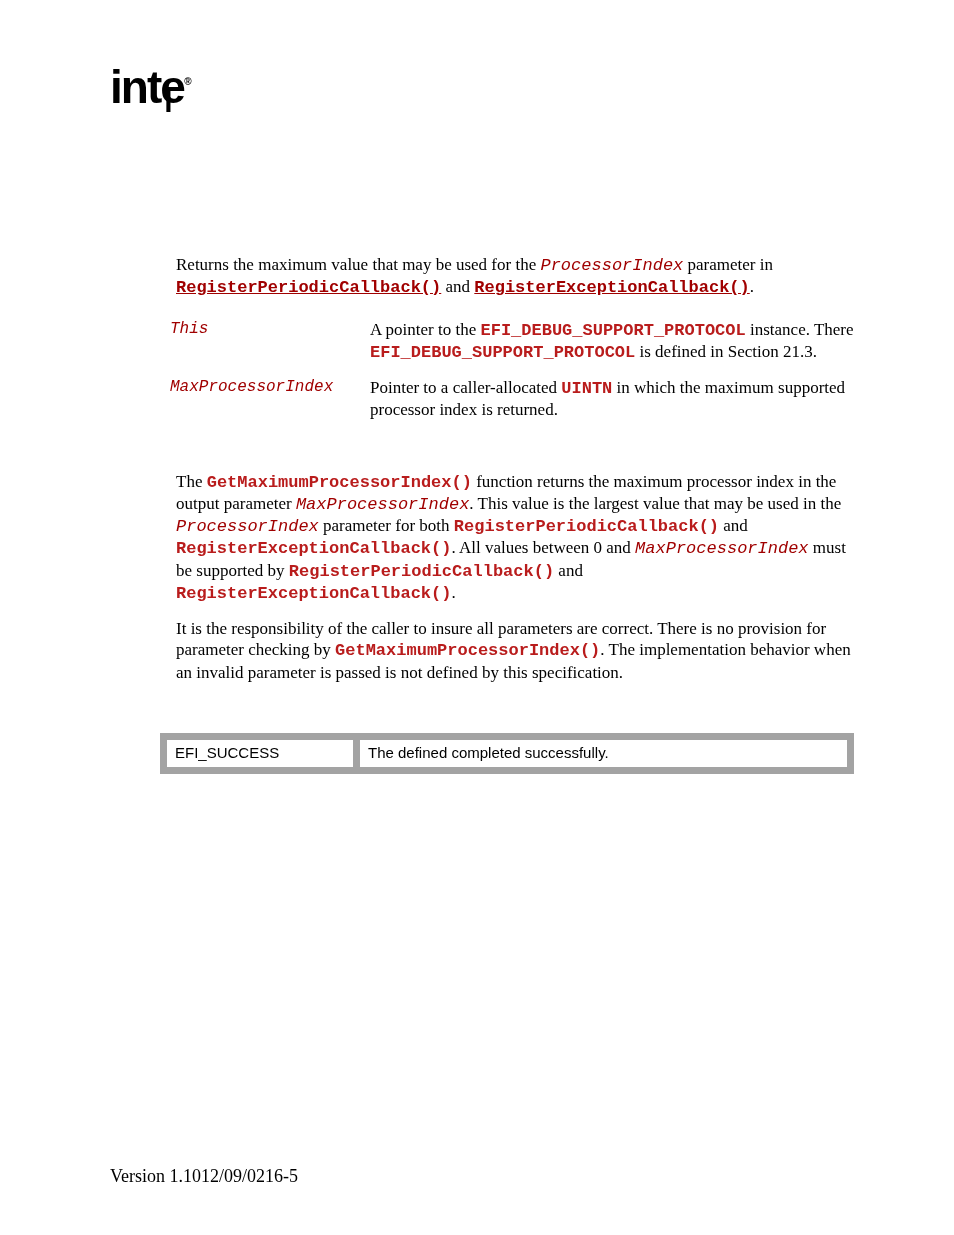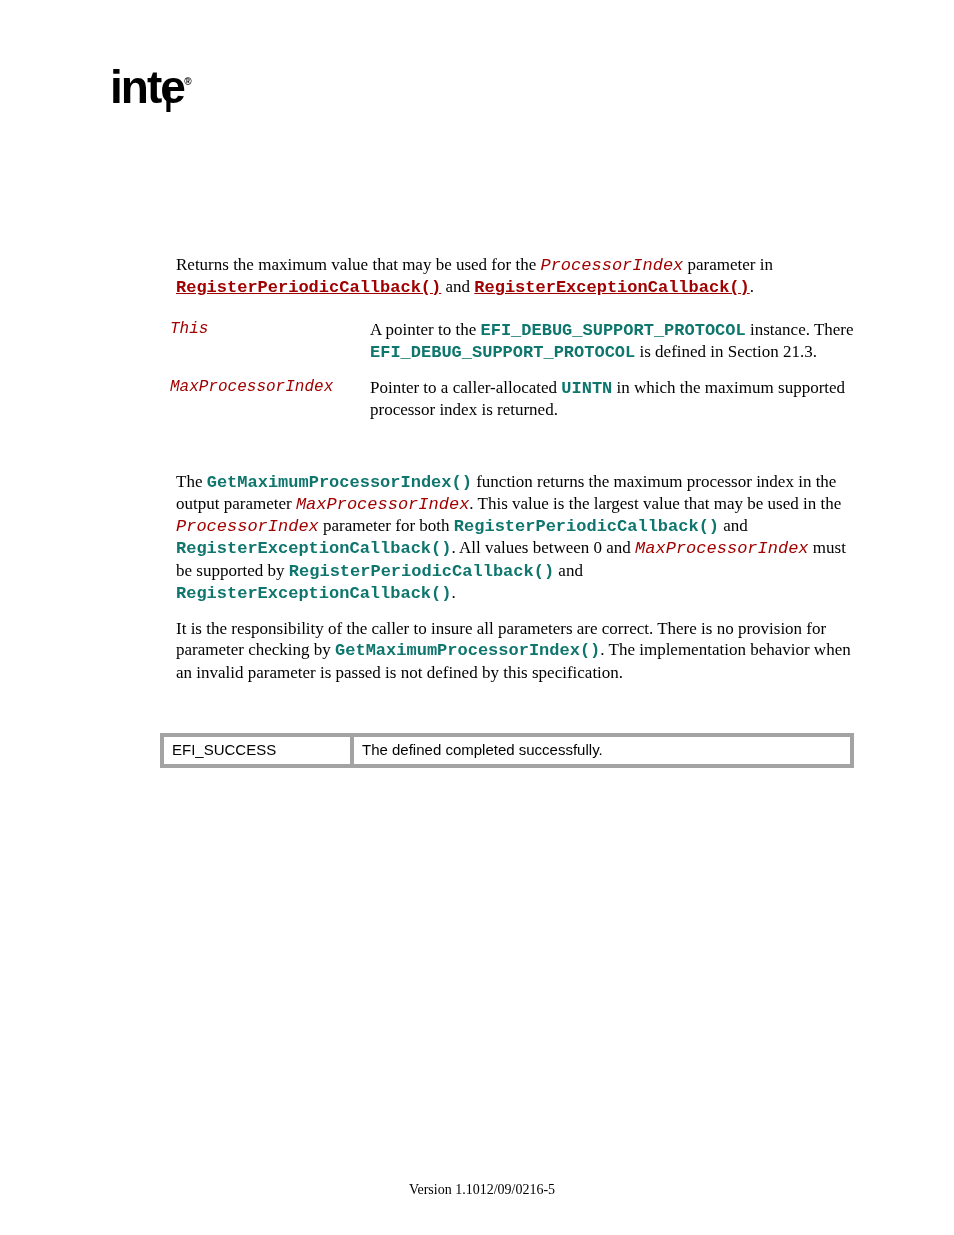--- a/index.html
+++ b/index.html
@@ -35,21 +35,21 @@
     top: -2px;
     left: -2px;
   }
   .content {
     margin-left: 50px;
     font-size: 17px;
     line-height: 1.25;
   }
   .mono-red {
     font-family: "Courier New", Courier, monospace;
-    color: #0f766e;
+    color: #b91c1c;
     font-weight: bold;
   }
   .mono-red-link {
     font-family: "Courier New", Courier, monospace;
     color: #a00000;
     font-weight: bold;
     text-decoration: underline;
   }
   .mono-italic-red {
     font-family: "Courier New", Courier, monospace;
@@ -90,34 +90,34 @@
     margin-left: 16px;
   }
   .status-table {
     border-collapse: collapse;
     width: 100%;
     margin-top: 50px;
     font-family: Arial, Helvetica, sans-serif;
     font-size: 15px;
   }
   .status-table td {
-    border: 4px solid #a3a3a3;
+    border: 7px solid #a3a3a3;
     padding: 4px 8px;
   }
   .status-table td:first-child {
     width: 170px;
   }
   .footer {
     position: absolute;
-    bottom: 37px;
+    bottom: 48px;
     left: 110px;
     right: 100px;
-    font-size: 14px;
+    font-size: 18px;
     display: flex;
-    justify-content: center;
+    justify-content: flex-start;
   }
 </style>
 </head>
 <body>
 
 <div class="page">
   <div class="logo">int<span style="position:relative;">e<span style="position:absolute;left:4px;bottom:-6px;font-size:30px;">l</span></span><span class="sub">&nbsp;&nbsp;&nbsp;®</span></div>
 
   <div class="content">
 

